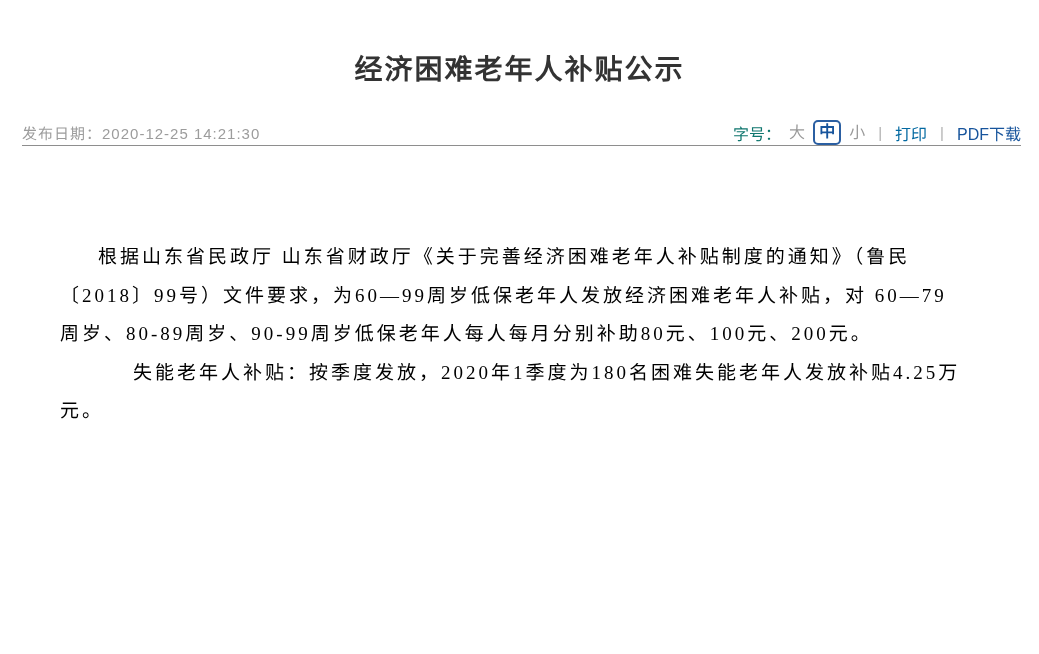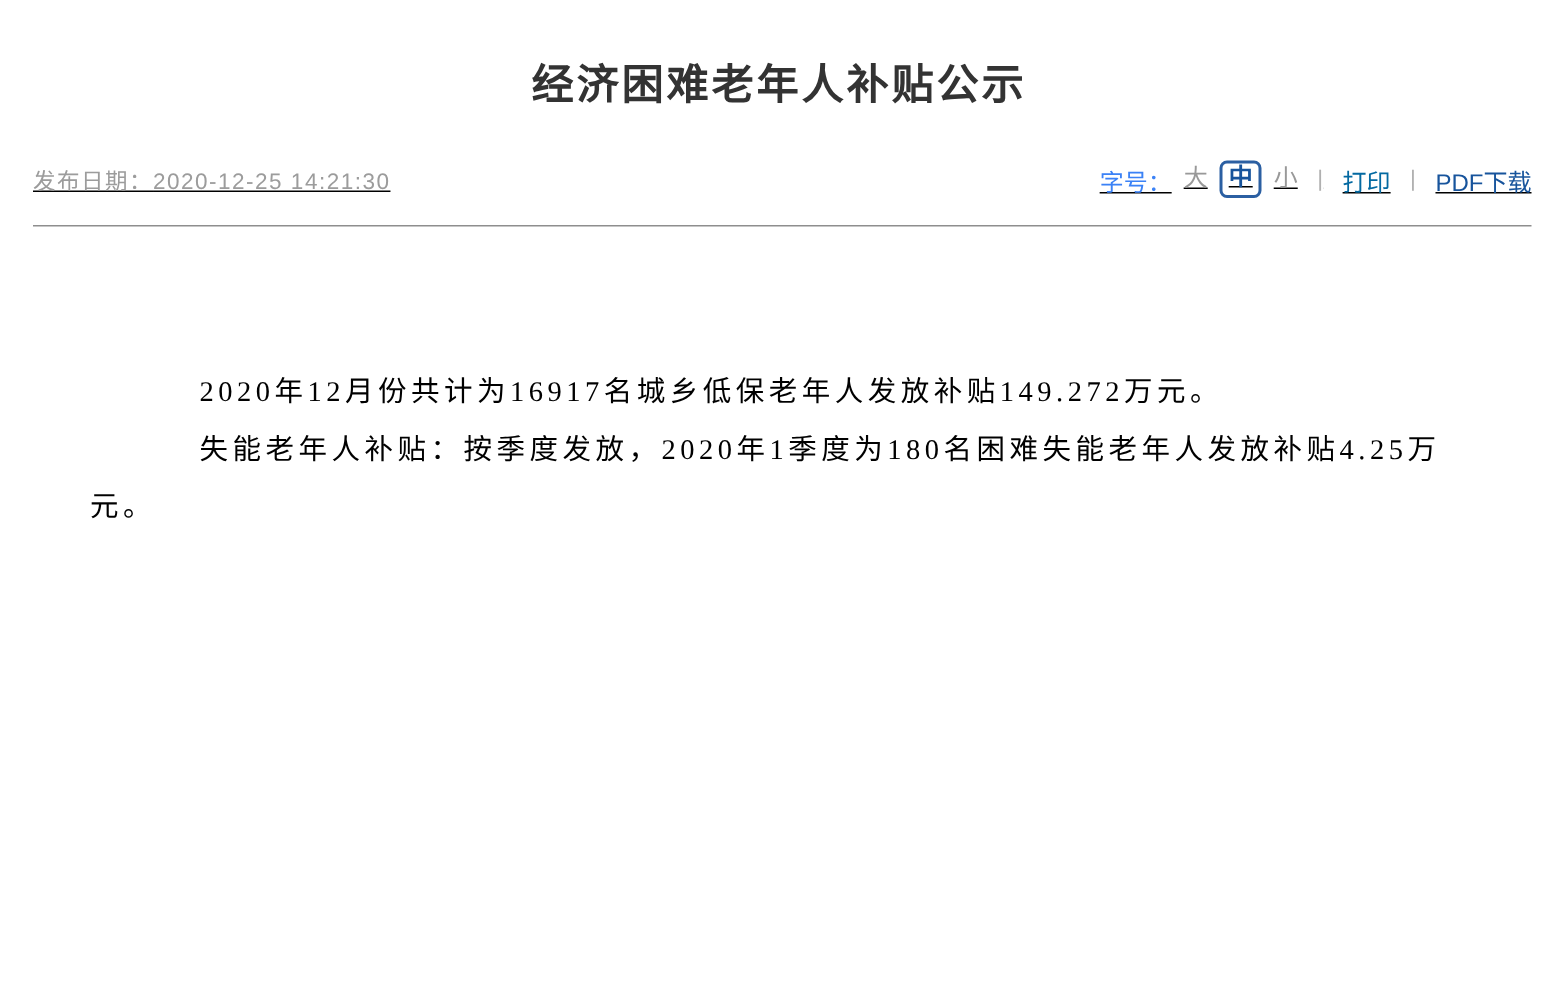--- a/index.html
+++ b/index.html
@@ -1,57 +1,55 @@
 <!DOCTYPE html>
 <html lang="zh-CN"><head>
 <meta charset="utf-8">
 <style>
   html,body { margin:0; padding:0; background:#ffffff; }
   .page {
     position:relative;
     width:1039px; height:558px;
-    margin:3px auto;
+    margin:16px auto;
     background:#ffffff;
     overflow:hidden;
     font-family:"Liberation Sans","DejaVu Sans",sans-serif;
   }
   .page-title {
     margin:0;
     padding-top:38px;
     text-align:center;
     font-size:28px;
     line-height:32px;
     font-weight:bold;
     color:#333333;
     letter-spacing:2px;
     font-family:"Liberation Sans","DejaVu Sans",sans-serif;
   }
   .meta-row {
     display:flex;
     justify-content:space-between;
     align-items:center;
     margin:34px 18px 0 22px;
-    padding-bottom:18px;
     border-bottom:1px solid #8e8e8e;
-    text-decoration:underline;
   }
   .publish-date {
     color:#9c9c9c;
     font-size:15px;
     letter-spacing:1px;
     white-space:nowrap;
   }
   .toolbar {
     display:flex;
     align-items:center;
     gap:8px;
     font-size:16px;
     white-space:nowrap;
   }
-  .fs-label { color:#3b82f6; }
+  .fs-label { color:#0f766e; }
   .fs-option {
     color:#999999;
     text-decoration:none;
     cursor:pointer;
     line-height:1;
   }
   .fs-option.active {
     color:#17549c;
     font-weight:bold;
     border:2px solid #2b5fa2;
@@ -103,17 +101,17 @@
       <a class="fs-option active">中</a>
       <a class="fs-option">小</a>
       <span class="sep">|</span>
       <a class="print-link">打印</a>
       <span class="sep">|</span>
       <a class="pdf-link">PDF下载</a>
     </div>
   </div>
 
   <div class="article-body">
-      <p>2020年12月份共计为16917名城乡低保老年人发放补贴149.272万元。</p>
+      <p class="first">根据山东省民政厅 山东省财政厅《关于完善经济困难老年人补贴制度的通知》（鲁民〔2018〕99号）文件要求，为60—99周岁低保老年人发放经济困难老年人补贴，对 60—79周岁、80-89周岁、90-99周岁低保老年人每人每月分别补助80元、100元、200元。</p>
       <p>失能老年人补贴：按季度发放，2020年1季度为180名困难失能老年人发放补贴4.25万元。</p>
     </div>
 
 </div>
 
 </body></html>

